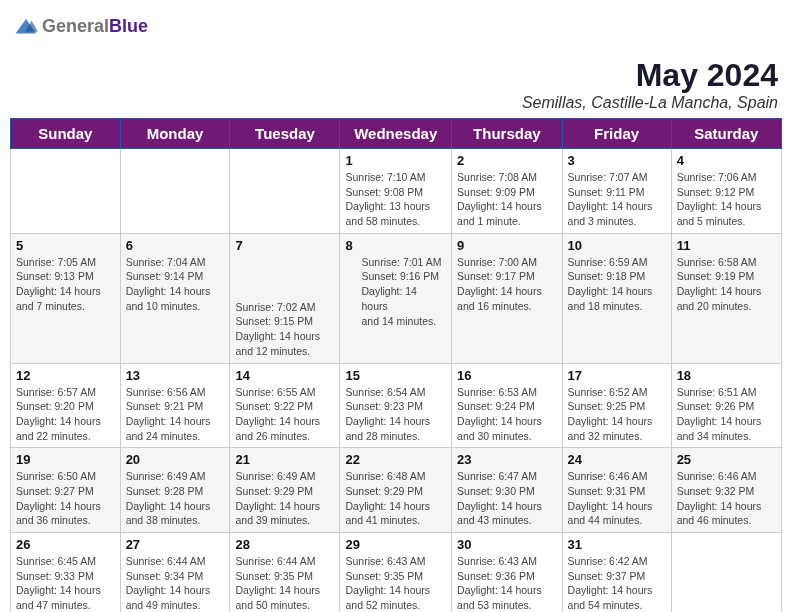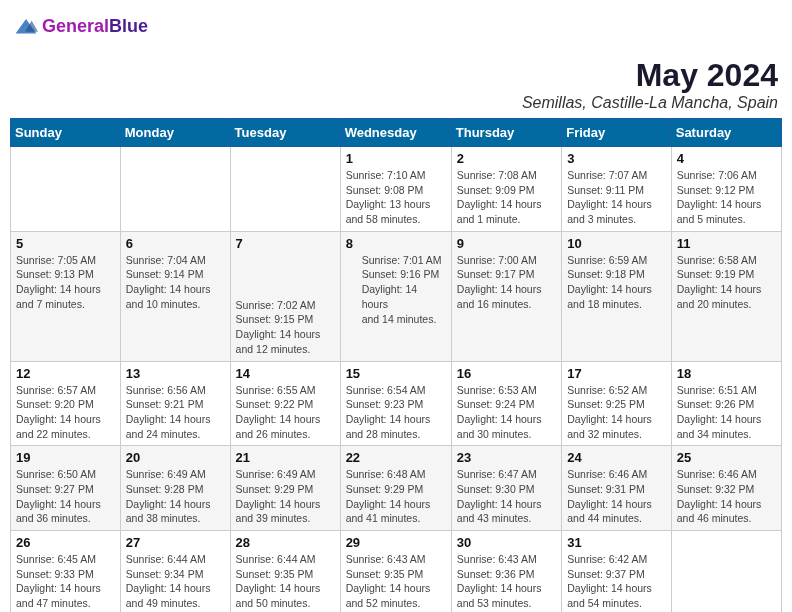--- a/index.html
+++ b/index.html
@@ -18,21 +18,21 @@
       padding: 6px 4px 0 4px;
     }
     .logo {
       display: flex;
       align-items: center;
       gap: 4px;
     }
     .logo-text-general {
       font-size: 18px;
       font-weight: bold;
-      color: #a21caf;
+      color: #737373;
     }
     .logo-text-blue {
       font-size: 18px;
       font-weight: bold;
       color: #4c1d95;
     }
     .logo-icon {
       width: 24px;
       height: 20px;
     }
@@ -49,26 +49,26 @@
       font-size: 16px;
       color: #333;
       font-style: italic;
     }
     .calendar-table {
       width: 100%;
       border-collapse: collapse;
       border: 1px solid #ccc;
     }
     .calendar-table th {
-      background-color: #0369a1;
+      background-color: #701a75;
       color: white;
-      font-size: 13px;
+      font-size: 15px;
       font-weight: bold;
       padding: 6px 4px;
-      text-align: left;
+      text-align: center;
       border: 1px solid #1a5aaa;
     }
     .calendar-table td {
       vertical-align: top;
       padding: 4px 5px;
       border: 1px solid #ccc;
       font-size: 10.5px;
       color: #333;
       background: #fff;
       height: 80px;

